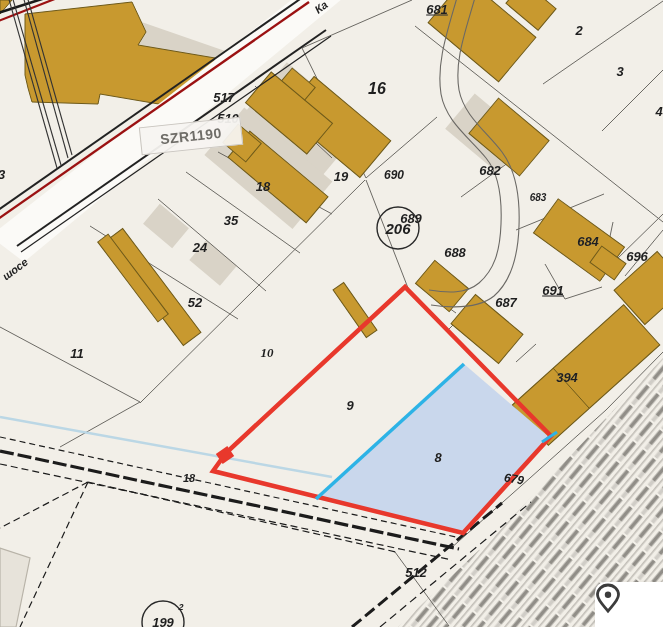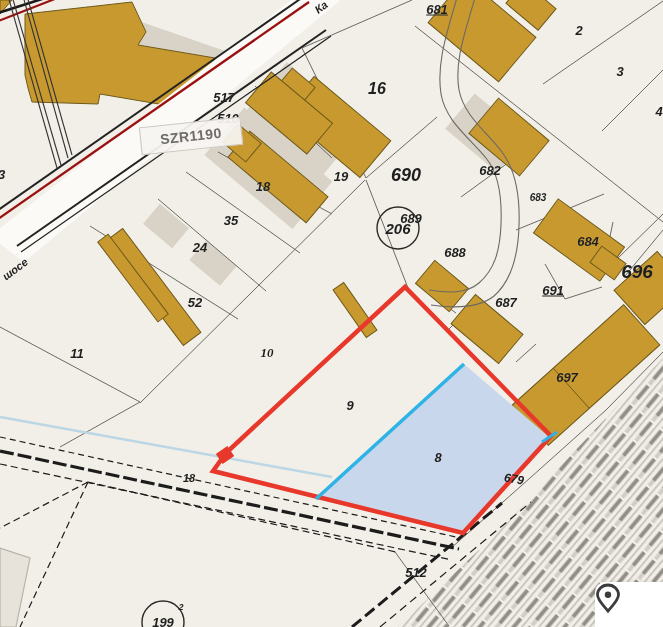--- a/index.html
+++ b/index.html
@@ -187,31 +187,31 @@
 <div id="labels">
       <span class="map-label" style="left: 437px; top: 9px; font-size: 13px; transform: translate(-50%, -50%) rotate(0deg); text-decoration: underline;">681</span>
       <span class="map-label" style="left: 579px; top: 30px; font-size: 13px; transform: translate(-50%, -50%) rotate(0deg);">2</span>
       <span class="map-label" style="left: 620px; top: 71px; font-size: 13px; transform: translate(-50%, -50%) rotate(0deg);">3</span>
       <span class="map-label" style="left: 659px; top: 111px; font-size: 13px; transform: translate(-50%, -50%) rotate(0deg);">4</span>
       <span class="map-label" style="left: 377px; top: 89px; font-size: 16px; transform: translate(-50%, -50%) rotate(0deg);">16</span>
       <span class="map-label" style="left: 224px; top: 97px; font-size: 13px; transform: translate(-50%, -50%) rotate(0deg);">517</span>
       <span class="map-label" style="left: 228px; top: 118px; font-size: 13px; transform: translate(-50%, -50%) rotate(0deg);">510</span>
       <span class="map-label" style="left: 263px; top: 186px; font-size: 13px; transform: translate(-50%, -50%) rotate(0deg);">18</span>
       <span class="map-label" style="left: 341px; top: 176px; font-size: 13px; transform: translate(-50%, -50%) rotate(0deg);">19</span>
-      <span class="map-label" style="left: 406px; top: 175px; font-size: 18px; transform: translate(-50%, -50%) rotate(0deg);">690</span>
+      <span class="map-label" style="left: 394px; top: 175px; font-size: 12px; transform: translate(-50%, -50%) rotate(0deg);">690</span>
       <span class="map-label" style="left: 490px; top: 170px; font-size: 13px; transform: translate(-50%, -50%) rotate(0deg);">682</span>
       <span class="map-label" style="left: 538px; top: 197px; font-size: 10px; transform: translate(-50%, -50%) rotate(0deg);">683</span>
       <span class="map-label" style="left: 588px; top: 241px; font-size: 13px; transform: translate(-50%, -50%) rotate(0deg);">684</span>
-      <span class="map-label" style="left: 637px; top: 272px; font-size: 19px; transform: translate(-50%, -50%) rotate(0deg);">696</span>
+      <span class="map-label" style="left: 637px; top: 256px; font-size: 13px; transform: translate(-50%, -50%) rotate(0deg);">696</span>
       <span class="map-label" style="left: 411px; top: 218px; font-size: 13px; transform: translate(-50%, -50%) rotate(0deg);">689</span>
       <span class="map-label" style="left: 398px; top: 228px; font-size: 15px; transform: translate(-50%, -50%) rotate(0deg);">206</span>
       <span class="map-label" style="left: 455px; top: 252px; font-size: 13px; transform: translate(-50%, -50%) rotate(0deg);">688</span>
       <span class="map-label" style="left: 553px; top: 290px; font-size: 13px; transform: translate(-50%, -50%) rotate(0deg); text-decoration: underline;">691</span>
       <span class="map-label" style="left: 506px; top: 302px; font-size: 13px; transform: translate(-50%, -50%) rotate(0deg);">687</span>
-      <span class="map-label" style="left: 567px; top: 377px; font-size: 13px; transform: translate(-50%, -50%) rotate(0deg);">697</span>
+      <span class="map-label" style="left: 567px; top: 377px; font-size: 13px; transform: translate(-50%, -50%) rotate(0deg);">394</span>
       <span class="map-label" style="left: 231px; top: 220px; font-size: 13px; transform: translate(-50%, -50%) rotate(0deg);">35</span>
       <span class="map-label" style="left: 200px; top: 247px; font-size: 13px; transform: translate(-50%, -50%) rotate(0deg);">24</span>
       <span class="map-label" style="left: 195px; top: 302px; font-size: 13px; transform: translate(-50%, -50%) rotate(0deg);">52</span>
       <span class="map-label" style="left: -2px; top: 174px; font-size: 13px; transform: translate(-50%, -50%) rotate(0deg);">33</span>
       <span class="map-label" style="left: 77px; top: 353px; font-size: 13px; transform: translate(-50%, -50%) rotate(0deg);">11</span>
       <span class="map-label" style="left: 267px; top: 353px; font-size: 13px; transform: translate(-50%, -50%) rotate(0deg); font-family: Liberation Serif, serif;">10</span>
       <span class="map-label" style="left: 350px; top: 405px; font-size: 13px; transform: translate(-50%, -50%) rotate(0deg);">9</span>
       <span class="map-label" style="left: 438px; top: 457px; font-size: 13px; transform: translate(-50%, -50%) rotate(0deg);">8</span>
       <span class="map-label" style="left: 189px; top: 478px; font-size: 11px; transform: translate(-50%, -50%) rotate(0deg);">18</span>
       <span class="map-label" style="left: 514px; top: 479px; font-size: 12px; transform: translate(-50%, -50%) rotate(10deg);">679</span>

